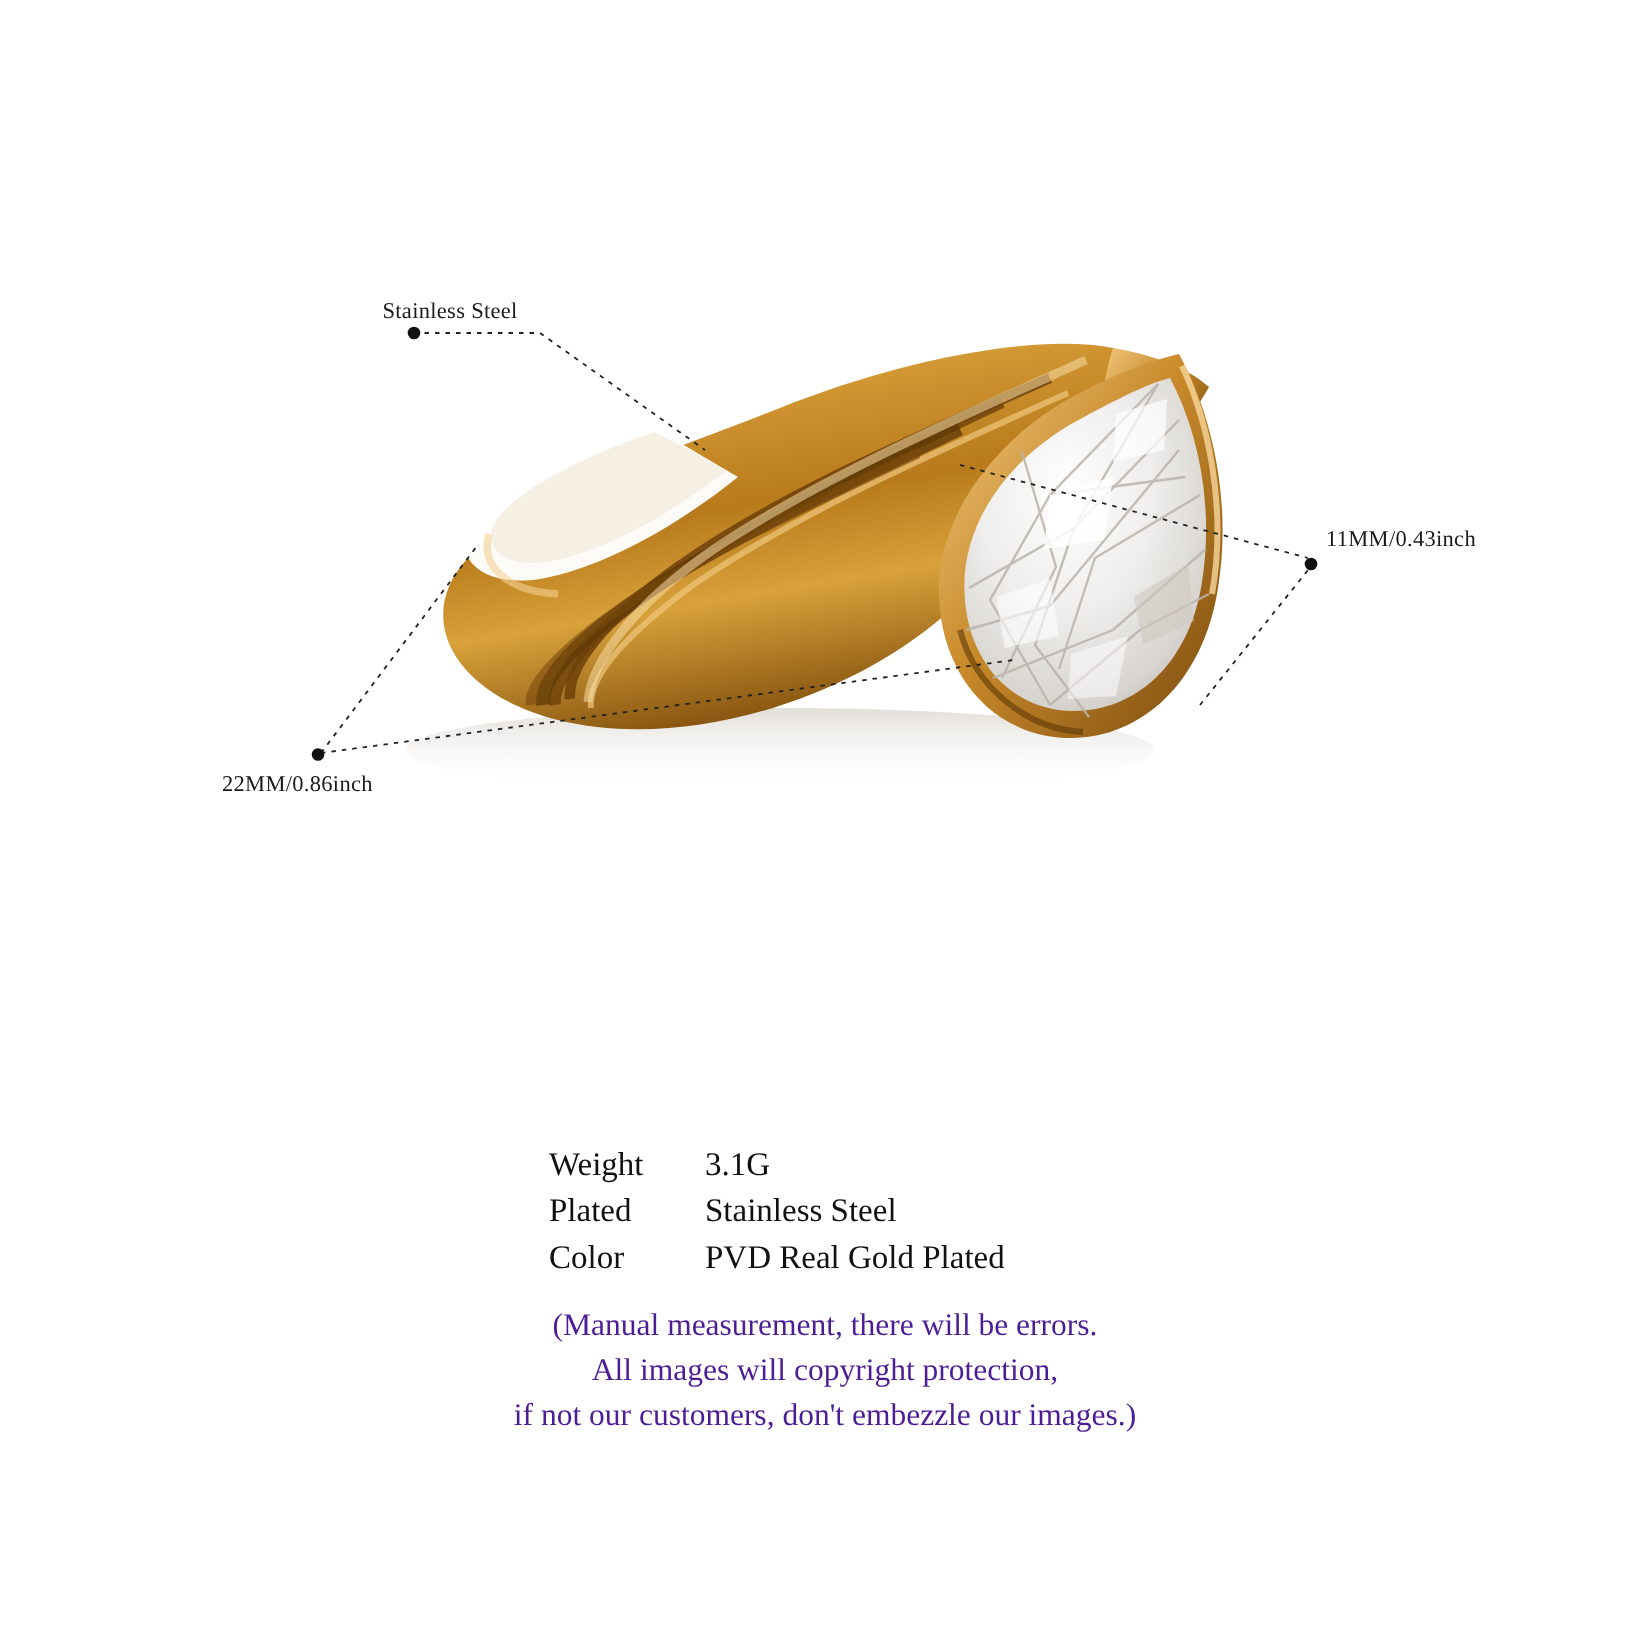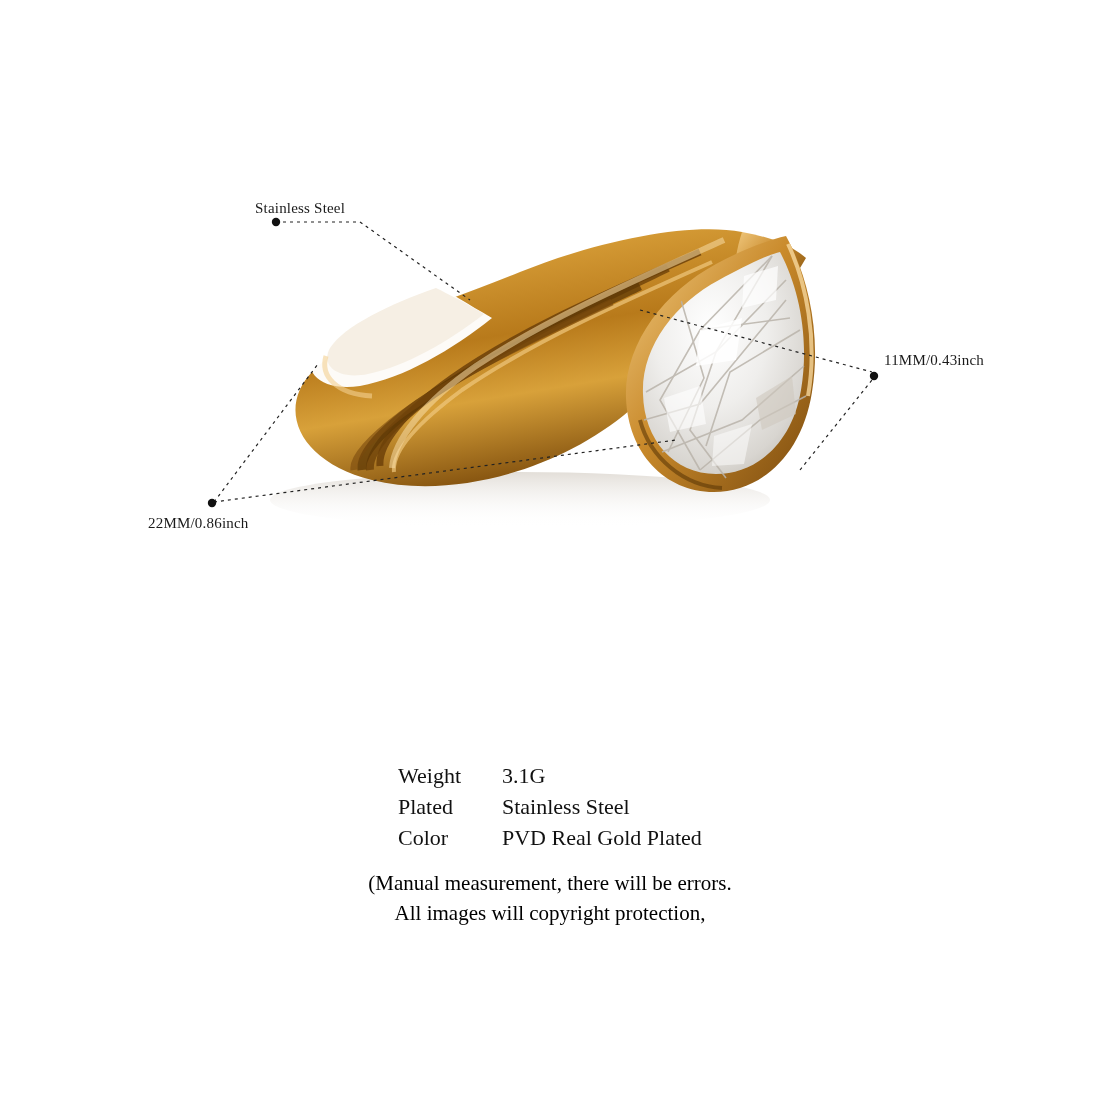--- a/index.html
+++ b/index.html
@@ -53,39 +53,38 @@
     left: 0;
     top: 760px;
     width: 1100px;
   }
   .spec-row {
     display: flex;
     justify-content: flex-start;
     font-size: 22px;
     line-height: 31px;
     padding-left: 366px;
-    margin-left: 32px;
   }
   .spec-key {
     width: 104px;
     flex: 0 0 104px;
   }
   .spec-val { flex: 0 0 auto; text-align: center; }
 
   #notes {
     position: absolute;
     left: 0;
     top: 868px;
     width: 1100px;
     text-align: center;
   }
   .note-line {
     font-size: 21px;
     line-height: 30px;
-    color: #000000;
+    color: #4c1d95;
   }
 </style>
 </head>
 <body>
 
 <div id="product-stage">
 
   <svg id="ring-svg" viewBox="0 0 1100 700">
     <defs>
       <linearGradient id="goldBand" x1="0" y1="0" x2="0.3" y2="1">
@@ -223,13 +222,14 @@
   </div>
   <div class="spec-row">
     <span class="spec-key">Color</span>
     <span class="spec-val">PVD Real Gold Plated</span>
   </div>
 </div>
 
 <div id="notes">
   <div class="note-line">(Manual measurement, there will be errors.</div>
   <div class="note-line"> All images will copyright protection,</div>
+  <div class="note-line">if not our customers, don't embezzle our images.)</div>
 </div>
 
 </body></html>

